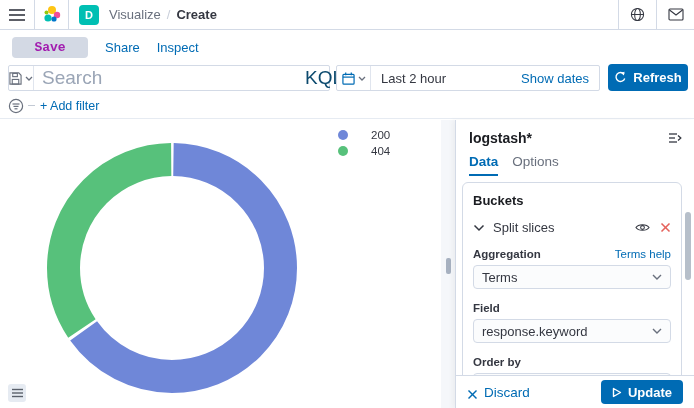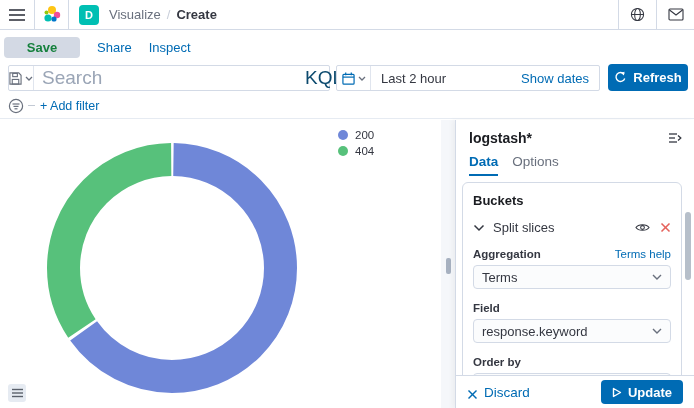--- a/index.html
+++ b/index.html
@@ -20,23 +20,23 @@
                  font-size:11px; font-weight:700; display:flex; align-items:center; justify-content:center; margin:0 10px; }
   .crumbs { display:flex; align-items:center; gap:6px; font-size:13px; }
   .crumb-parent { color:#69707d; cursor:pointer; }
   .crumb-sep { color:#c9cfda; }
   .crumb-current { color:#343741; font-weight:600; }
   .hdr-spacer { flex:1; }
 
   
   .actionbar { position:absolute; top:31px; left:0; width:694px; height:32px; background:#fff;
                display:flex; align-items:center; }
-  .save-btn { margin-left:4px; width:76px; height:21px; border:none; border-radius:4px;
-              background:#d3d9e4; color:#15803d; font-size:13px; font-weight:600; cursor:not-allowed;
-              font-family:Liberation Sans, sans-serif; }
+  .save-btn { margin-left:12px; width:76px; height:21px; border:none; border-radius:4px;
+              background:#d3d9e4; color:#a21caf; font-size:13px; font-weight:600; cursor:not-allowed;
+              font-family:Liberation Mono, monospace; }
   .txt-btn { background:none; border:none; color:#006BB4; font-size:13px; font-weight:500;
              margin-left:17px; cursor:pointer; font-family:inherit; }
 
   
   .querybar { position:absolute; top:63px; left:0; width:694px; height:30px; }
   .ctl-group { position:absolute; top:2px; height:26px; background:#fff; border:1px solid #d3dae6;
                border-radius:2px; display:flex; align-items:stretch; }
   .search-group { left:8px; width:322px; }
   .date-group { left:336px; width:264px; }
   .prepend { display:flex; align-items:center; justify-content:center; gap:3px; border-right:1px solid #e0e5ee; }
@@ -58,21 +58,21 @@
   .filter-icon-btn { margin-left:8px; background:none; border:none; cursor:pointer; display:flex; }
   .filter-dash { width:7px; height:1px; background:#c2c9d4; margin:0 5px 0 4px; }
   .addfilter { background:none; border:none; color:#006BB4; font-size:12.5px; cursor:pointer; font-family:inherit; }
 
   
   .main { position:absolute; top:120px; left:0; width:694px; height:288px; background:#f5f7fa; }
   .chart-area { position:absolute; left:0; top:0; width:441px; height:288px; background:#fff; }
   .legend { position:absolute; left:338px; top:9px; display:flex; flex-direction:column; gap:4px; }
   .legend-item { display:flex; align-items:center; cursor:pointer; }
   .legend-dot { width:10px; height:10px; border-radius:50%; }
-  .legend-label { margin-left:7px; font-size:11.5px; color:#343741; }
+  .legend-label { margin-left:23px; font-size:11.5px; color:#343741; }
   .donut-wrap { position:absolute; left:37px; top:13px; }
   .legend-toggle { position:absolute; left:8px; bottom:6px; width:18px; height:18px; border:none; border-radius:3px;
                    background:#e6ebf2; display:flex; align-items:center; justify-content:center; cursor:pointer; }
   .grip { position:absolute; left:446px; top:138px; width:5px; height:16px; border-radius:2px; background:#a7b1c0; cursor:col-resize; }
 
   
   .panel { position:absolute; left:455px; top:0; width:239px; height:288px; background:#fff;
            border-left:1px solid #d3dae6; box-shadow:-3px 0 5px rgba(0,0,0,0.04); }
   .panel-head { display:flex; align-items:center; justify-content:space-between; padding:10px 12px 6px 13px; }
   .panel-title { font-size:14px; font-weight:700; color:#1a1c21; }

